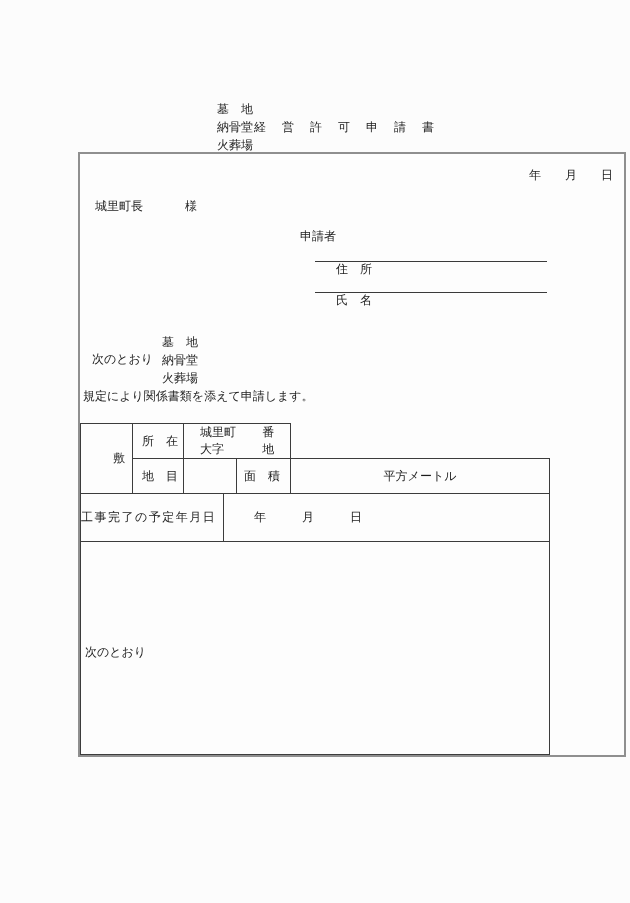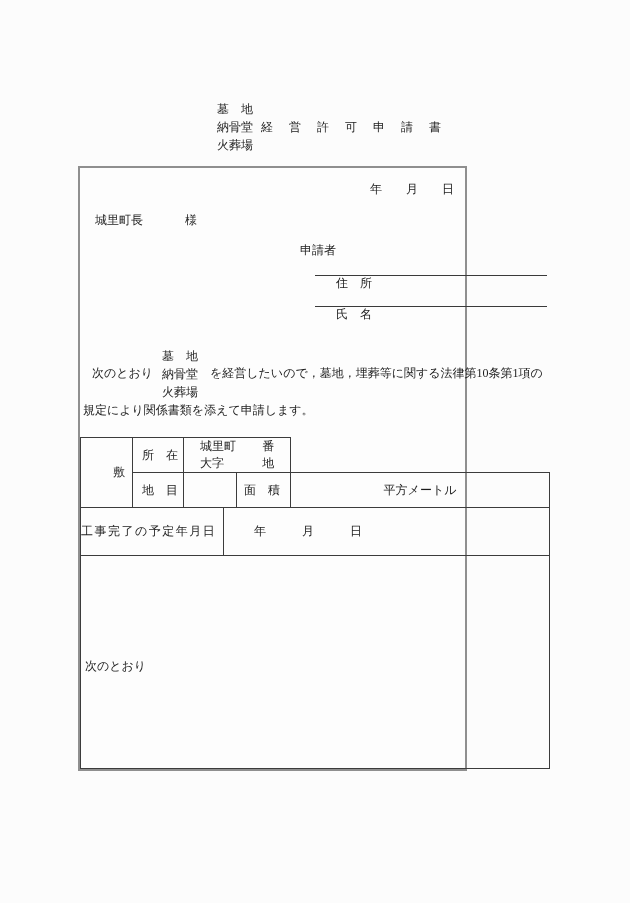--- a/index.html
+++ b/index.html
@@ -10,24 +10,24 @@
     font-family:"Liberation Serif","DejaVu Serif",serif;
     color:#1c1c1c;
     font-size:12px;
     overflow:hidden;
   }
   .abs{position:absolute;}
   
   .form-number{left:72px;top:84px;letter-spacing:.5px;}
   .title-block{left:217px;top:100px;display:flex;align-items:center;}
   .title-options div{line-height:18px;white-space:pre;}
-  .title-heading{margin-left:8px;letter-spacing:16px;white-space:nowrap;}
+  .title-heading{margin-left:1px;letter-spacing:16px;white-space:nowrap;}
   
   .main-box{
-    left:78px;top:166px;width:389px;height:605px;
+    left:78px;top:152px;width:548px;height:605px;
     border:2px solid #8f8f8f;box-sizing:border-box;
     background:#fdfdfd;
   }
   .main-box .abs{position:absolute;}
   .date-line{top:13px;right:11px;white-space:pre;}
   .addressee{left:15px;top:44px;}
   .addressee .honorific{margin-left:42px;}
   .applicant-label{left:220px;top:74px;}
   .fill-line{
     left:235px;width:232px;height:17px;line-height:17px;
@@ -97,21 +97,20 @@
       <span>氏　名</span>
     </div>
 
 
     <div class="abs body-prefix">次のとおり</div>
     <div class="abs body-options">
       <div>墓　地</div>
       <div>納骨堂</div>
       <div>火葬場</div>
     </div>
-    <div class="abs body-rest">を経営したいので，墓地，埋葬等に関する法律第10条第1項の</div>
     <div class="abs body-line2">規定により関係書類を添えて申請します。</div>
 
     <table class="site">
       <colgroup>
         <col style="width:52px">
           <col style="width:51px">
           <col style="width:40px">
         <col style="width:13px">
           <col style="width:54px">
           <col>

